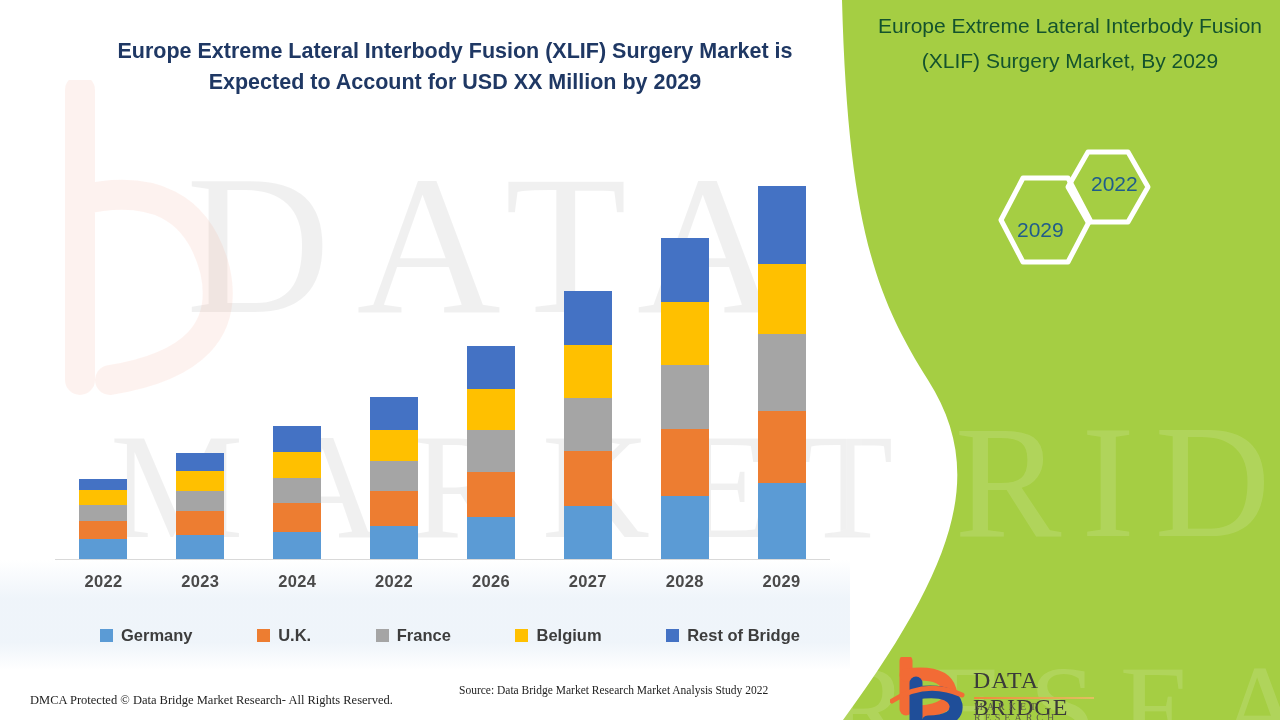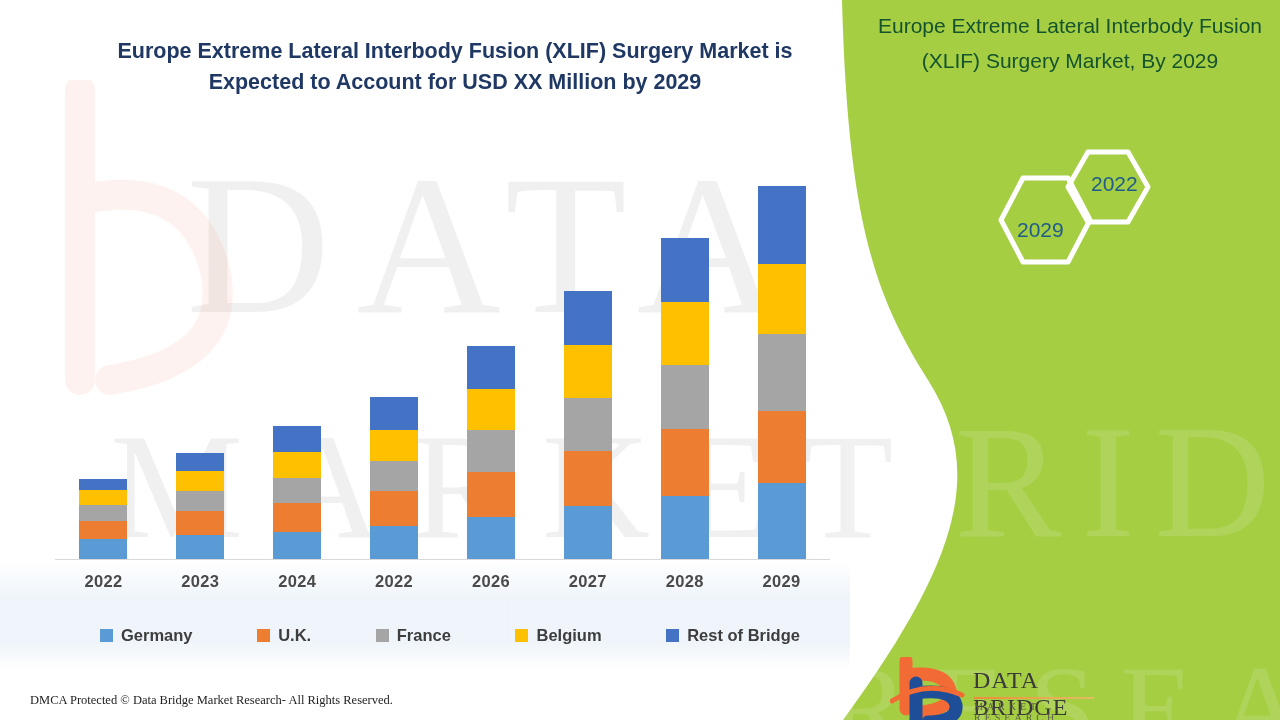--- a/index.html
+++ b/index.html
@@ -276,20 +276,21 @@
         <span class="legend-label">Belgium</span>
       </div>
       <div class="legend-item">
         <span class="legend-swatch" style="background: rgb(68, 114, 196);"></span>
         <span class="legend-label">Rest of Bridge</span>
       </div>
     </div>
 
   <div id="footer">
     <div id="footer-left">DMCA Protected © Data Bridge Market Research- All Rights Reserved.</div>
+    <div id="footer-right">Source: Data Bridge Market Research Market Analysis Study 2022</div>
   </div>
 
   <div id="green-panel">
     <svg id="green-shape" width="480" height="720" viewBox="0 0 480 720">
       <path d="M 42 0 L 480 0 L 480 720 L 43 720
                C 160 560, 185 470, 128 380
                C 78 300, 48 230, 42 0 Z" fill="#A5CE43"></path>
     </svg>
   </div>
 

